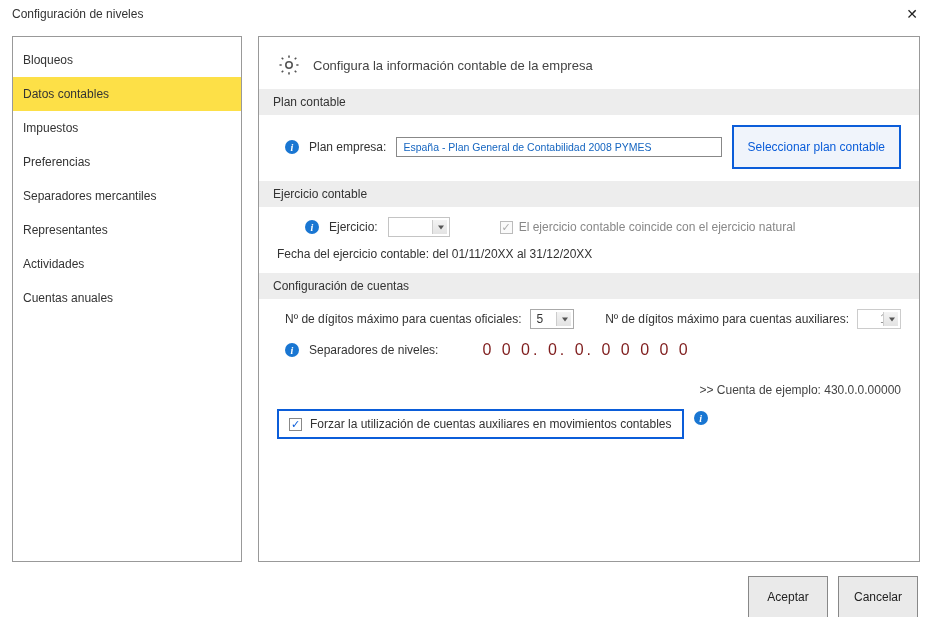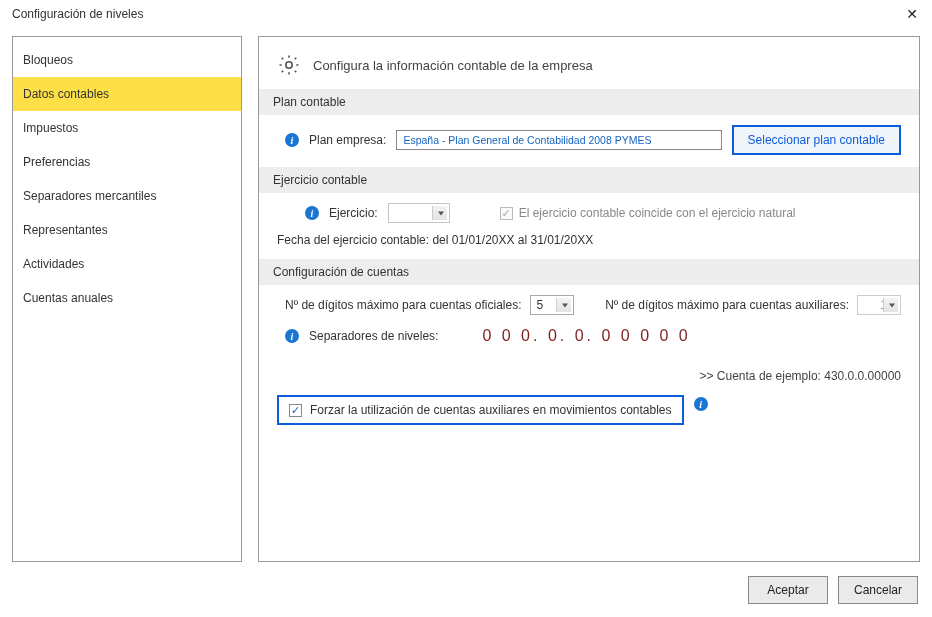--- a/index.html
+++ b/index.html
@@ -105,21 +105,21 @@
     background: #fff;
     height: 20px;
     padding: 0 6px;
     font-size: 10.5px;
     color: #1565c0;
   }
   .plan-input { flex: 1; min-width: 0; }
   .btn {
     border: 1px solid #888;
     background: #eaeaea;
-    padding: 6px 14px;
+    padding: 13px 14px;
     font-size: 12px;
     cursor: pointer;
     color: #222;
     white-space: nowrap;
   }
   .btn.highlight {
     border: 2px solid #0b5dd9;
     color: #0b5dd9;
     background: #f0f4fb;
   }
@@ -255,21 +255,21 @@
           <span class="caret"></span>
         </span>
         <span class="spacer-col"></span>
         <span class="chk">
           <span class="chk-box disabled">
               <span class="tick">✓</span>
             </span>
           <span class="muted">El ejercicio contable coincide con el ejercicio natural</span>
         </span>
       </div>
-      <div class="fecha-line">Fecha del ejercicio contable: del 01/01/20XX al 31/01/20XX</div>
+      <div class="fecha-line">Fecha del ejercicio contable: del 01/11/20XX al 31/12/20XX</div>
     </div>
 
     <div class="section-h">Configuración de cuentas</div>
     <div class="section-body">
       <div class="row" style="padding-left:8px; gap:8px;">
         <span class="lbl">Nº de dígitos máximo para cuentas oficiales:</span>
         <span class="select">
           <span>5</span>
           <span class="caret"></span>
         </span>

